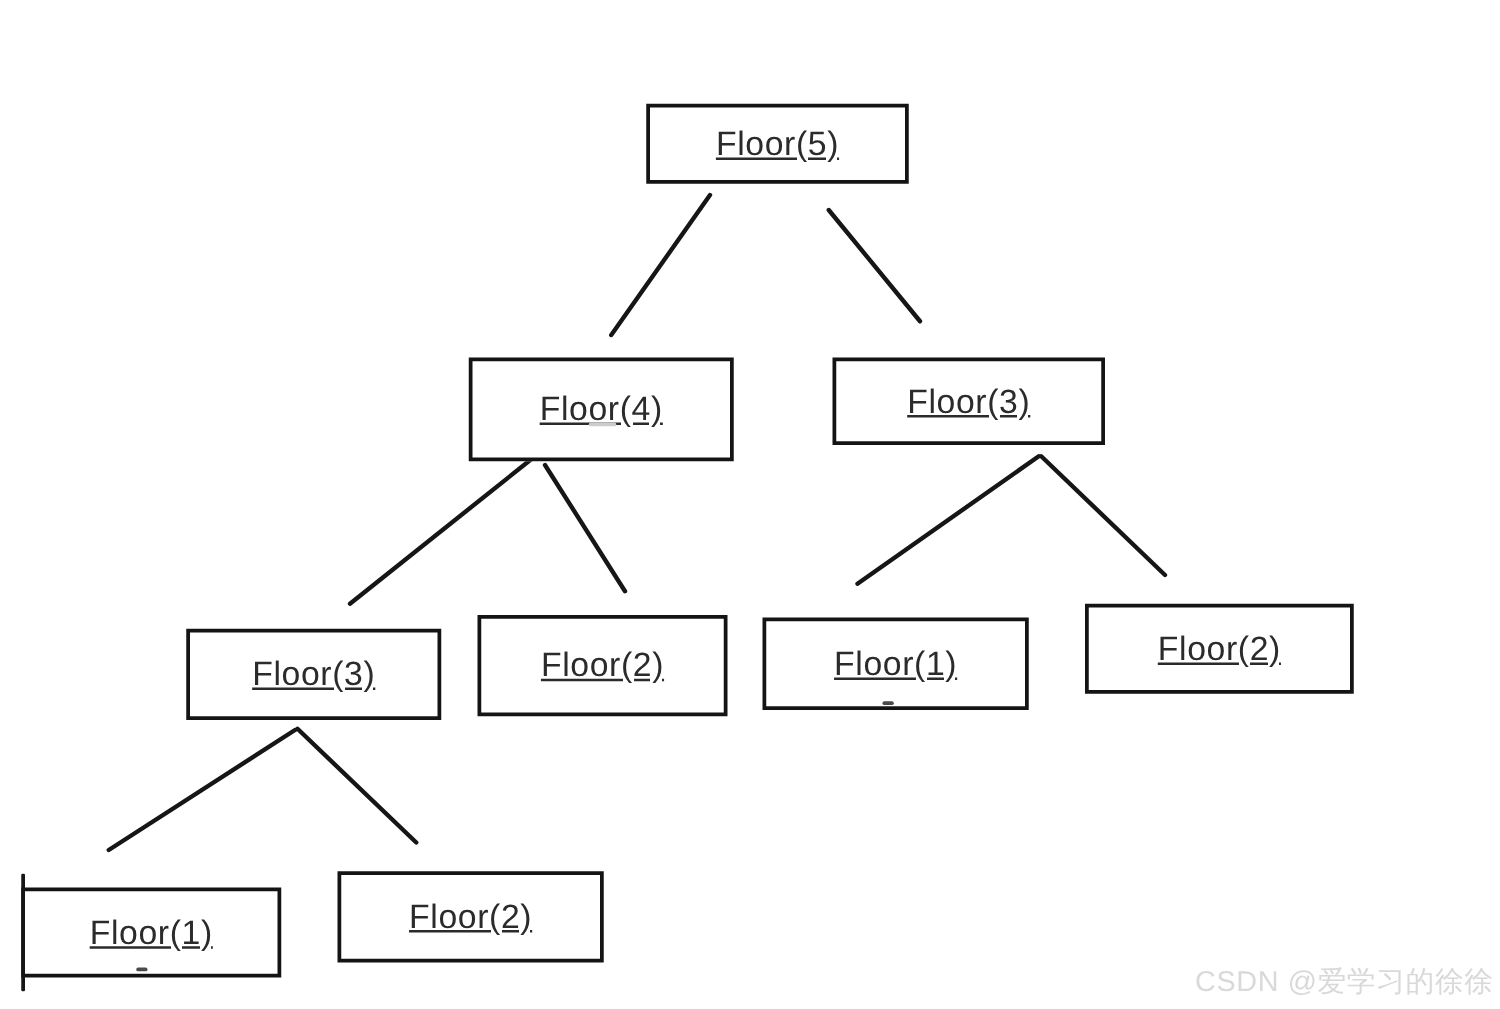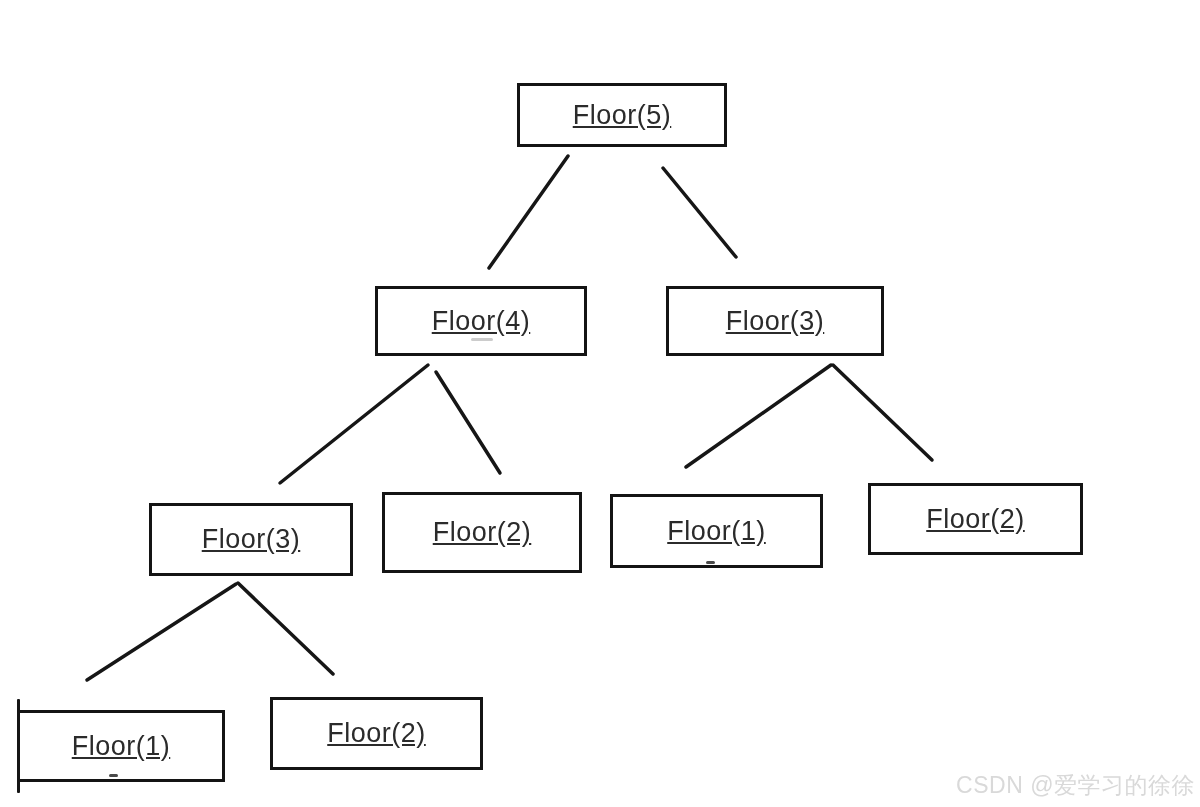--- a/index.html
+++ b/index.html
@@ -66,21 +66,21 @@
       <line x1="436" y1="372" x2="500" y2="473" stroke="#161616" stroke-width="3.5" stroke-linecap="round"></line>
       <line x1="831" y1="365" x2="686" y2="467" stroke="#161616" stroke-width="3.5" stroke-linecap="round"></line>
       <line x1="833" y1="365" x2="932" y2="460" stroke="#161616" stroke-width="3.5" stroke-linecap="round"></line>
       <line x1="236" y1="584" x2="87" y2="680" stroke="#161616" stroke-width="3.5" stroke-linecap="round"></line>
       <line x1="238" y1="583" x2="333" y2="674" stroke="#161616" stroke-width="3.5" stroke-linecap="round"></line>
     </svg>
   <div class="watermark" style="color: rgb(217, 217, 217);">CSDN @爱学习的徐徐</div>
 <div class="node" style="left: 517px; top: 83px; width: 210px; height: 64px; border-color: rgb(20, 20, 20);">
       <span>Floor(5)</span>
     </div>
-    <div class="node" style="left: 375px; top: 286px; width: 212px; height: 70px; border-color: rgb(20, 20, 20);">
+    <div class="node" style="left: 375px; top: 286px; width: 212px; height: 83px; border-color: rgb(20, 20, 20);">
       <span>Floor(4)</span>
     </div>
     <div class="node" style="left: 666px; top: 286px; width: 218px; height: 70px; border-color: rgb(20, 20, 20);">
       <span>Floor(3)</span>
     </div>
     <div class="node" style="left: 149px; top: 503px; width: 204px; height: 73px; border-color: rgb(20, 20, 20);">
       <span>Floor(3)</span>
     </div>
     <div class="node" style="left: 382px; top: 492px; width: 200px; height: 81px; border-color: rgb(20, 20, 20);">
       <span>Floor(2)</span>

